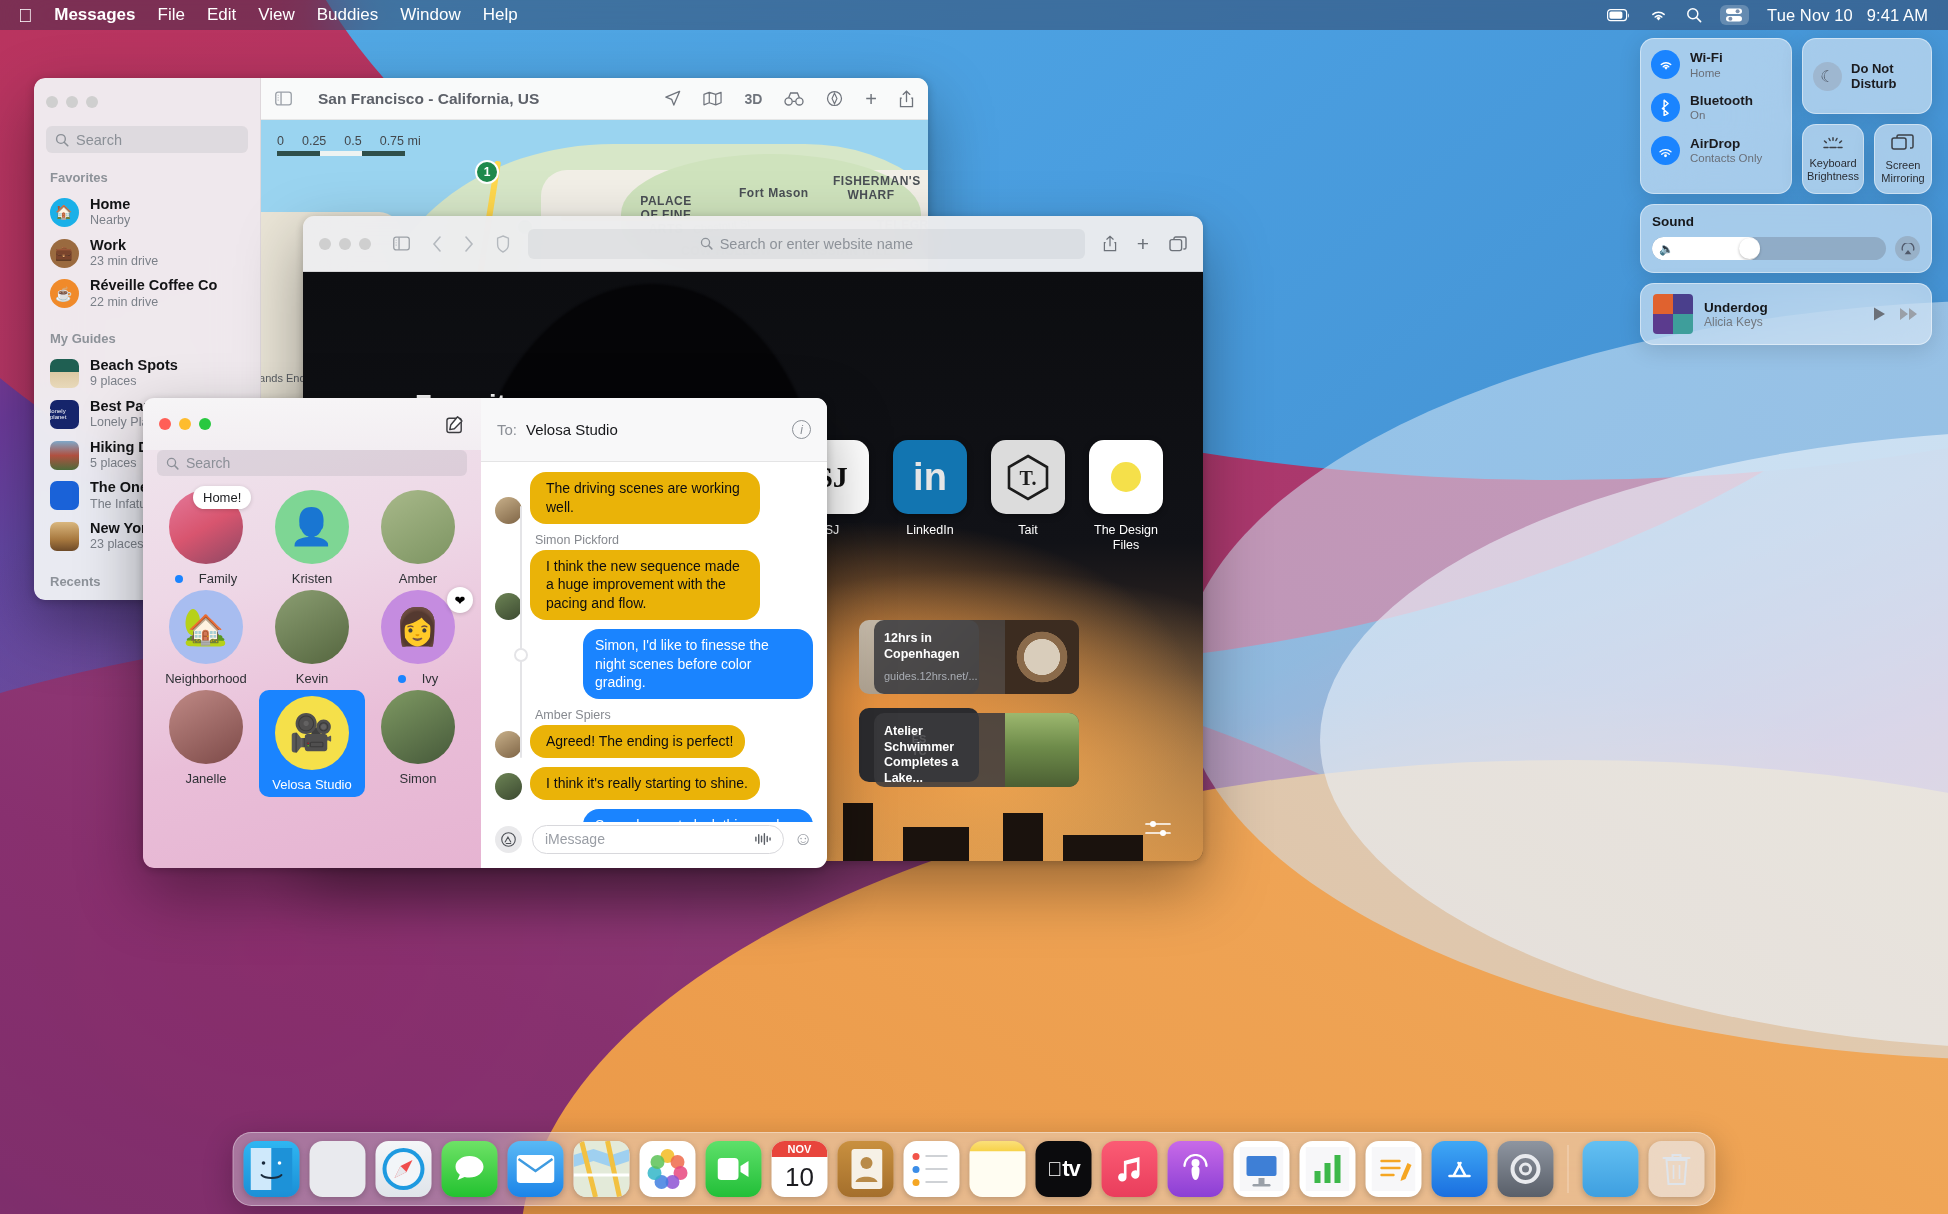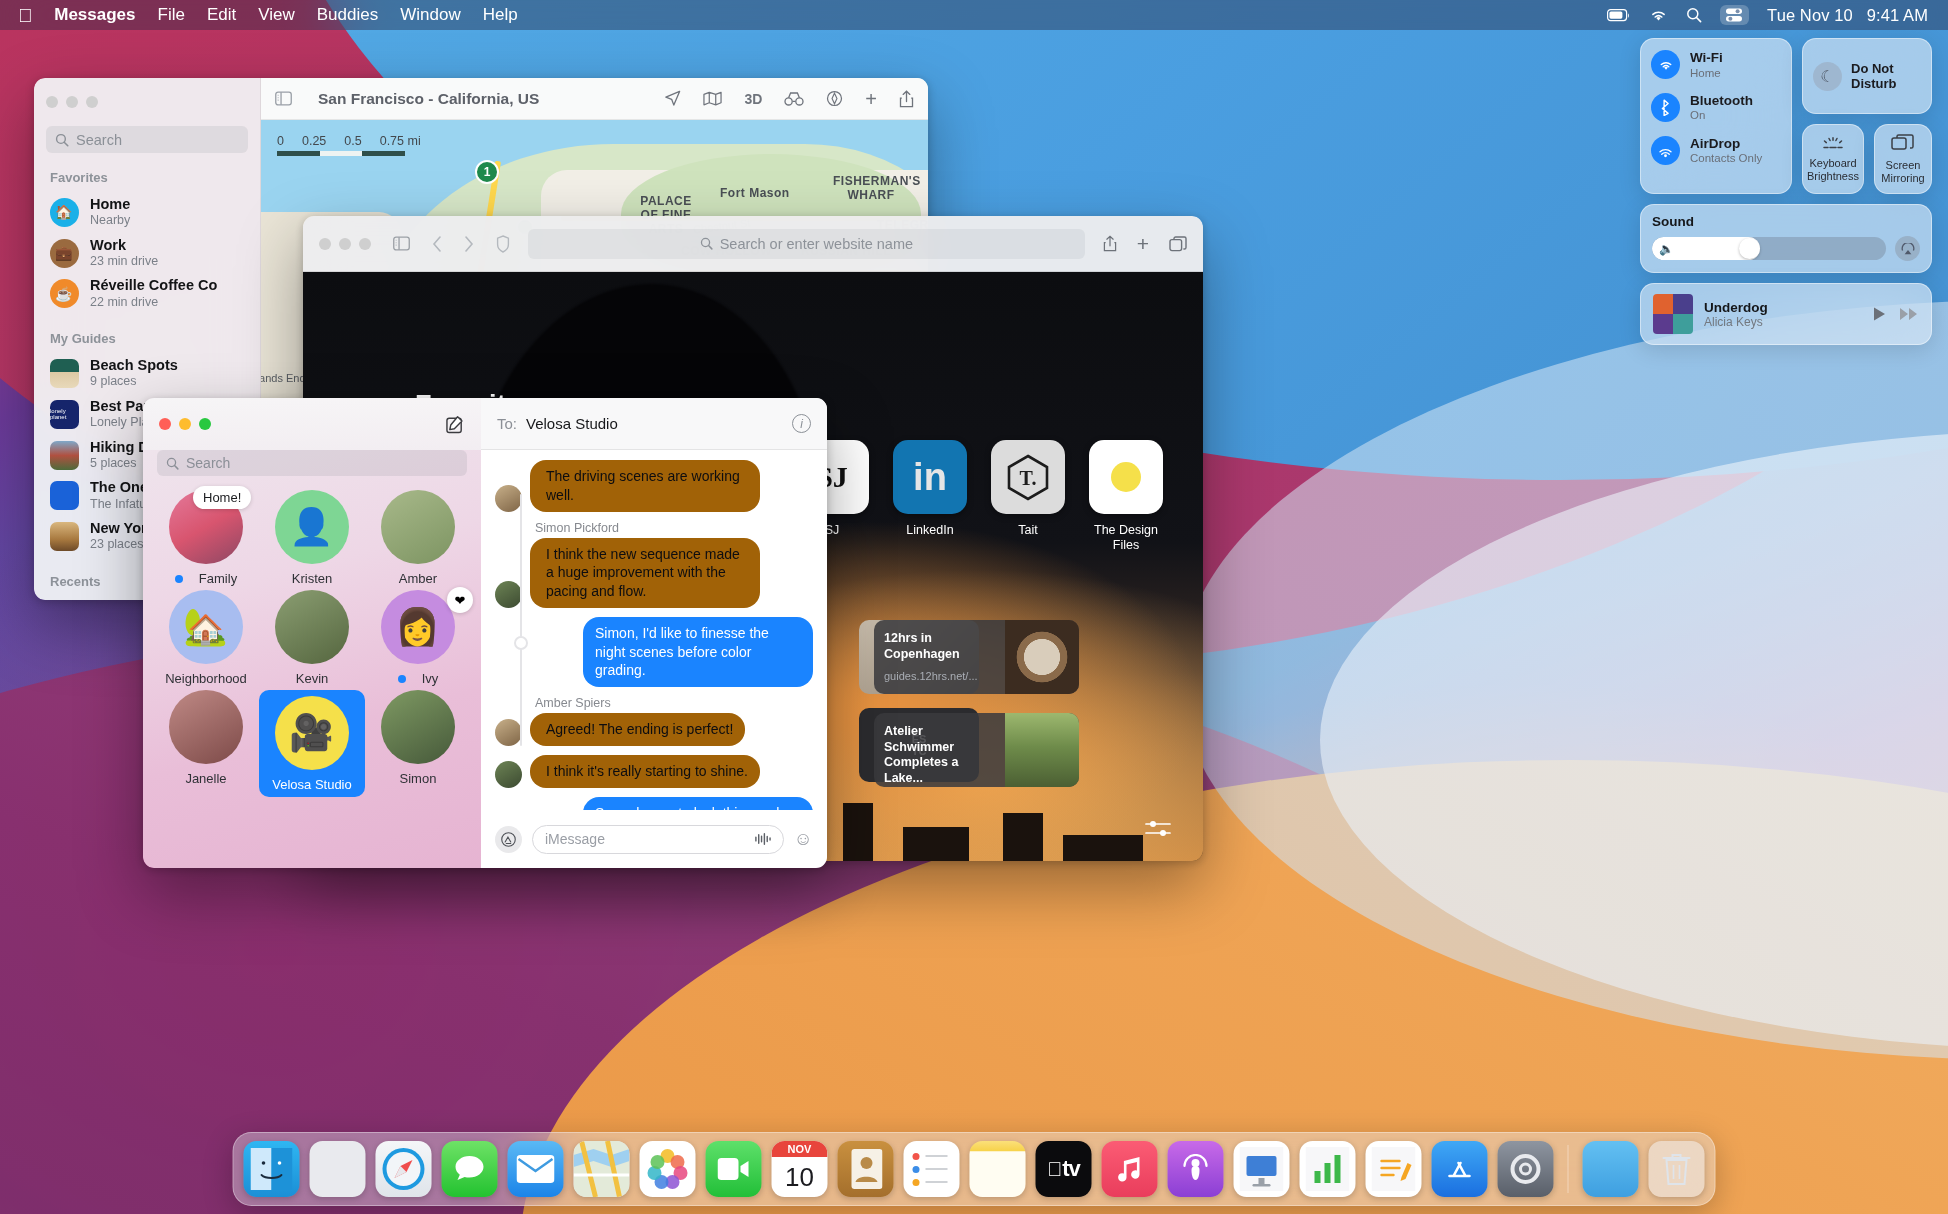--- a/index.html
+++ b/index.html
@@ -214,34 +214,34 @@
   .contact .nm { font-size: 13px; color: #2f3136; display: flex; align-items: center; gap: 16px; }
   .dot-blue { width: 8px; height: 8px; border-radius: 50%; background: #1a84ff; display:inline-block;}
   .bubble-tag { position: absolute; left: 40px; top: -4px; background: #fff; border-radius: 13px;
     padding: 4px 10px; font-size: 13px; color: #1b1c1f; box-shadow: 0 1px 4px rgba(0,0,0,.17); z-index:5;}
   .heart-tag { position: absolute; right: -2px; top: -3px; width: 26px; height: 26px; border-radius: 50%;
     background: #fff; display: flex; align-items: center; justify-content: center; font-size: 13px;
     box-shadow: 0 1px 4px rgba(0,0,0,.18); z-index: 5; }
   .contact.sel { background: #1a84ff; border-radius: 10px; padding: 6px 0 5px; }
   .contact.sel .nm { color: #fff; }
   .msg-right { position: absolute; left: 338px; top: 0; right: 0; height: 100%; background: #fff; }
-  .msg-to { height: 52px; background: rgba(248,248,249,.95); display: flex; align-items: center;
+  .msg-to { height: 64px; background: rgba(248,248,249,.95); display: flex; align-items: center;
     padding: 0 16px; gap: 9px; border-bottom: .5px solid rgba(0,0,0,.08); }
   .msg-to .lb { font-size: 15px; color: #8b8f96; }
   .msg-to .vl { font-size: 15px; color: #17181b; }
   .msg-to .info { margin-left: auto; width: 19px; height: 19px; border-radius: 50%;
     border: 1.4px solid #8b9097; color: #8b9097; font-size: 12px; display:flex;
     align-items:center; justify-content:center; font-style: italic; }
   .thread { padding: 10px 14px 0; position: relative; height: calc(100% - 52px - 58px); overflow: hidden;}
   .msg-group { margin-bottom: 9px; }
   .sender { font-size: 12.5px; color: #86898f; margin: 0 0 3px 40px; }
   .line { display: flex; align-items: flex-end; gap: 8px; }
   .mini-av { width: 27px; height: 27px; border-radius: 50%; flex: 0 0 27px; overflow: hidden; }
   .bub { max-width: 230px; padding: 7px 12px; border-radius: 16px; font-size: 14px; line-height: 1.34; }
-  .bub.them { background: #a16207; color: #0d0d10; padding-left: 16px; }
+  .bub.them { background: #eab308; color: #0d0d10; padding-left: 16px; }
   .bub.me { background: #1a84ff; color: #fff; }
   .line.right { justify-content: flex-end; }
   .reply-rail { position: absolute; left: 39px; top: 44px; width: 2px; height: 252px;
     background: #e4e4e7; border-radius: 1px; }
   .rail-node { position: absolute; left: -6px; top: 142px; width: 14px; height: 14px;
     border-radius: 50%; border: 2px solid #e4e4e7; background: #fff; }
   .composer { position: absolute; left: 0; right: 0; bottom: 0; height: 58px; display: flex;
     align-items: center; gap: 10px; padding: 0 14px; }
   .app-btn { width: 27px; height: 27px; border-radius: 50%; background: #e9e9eb;
     display: flex; align-items: center; justify-content: center; color: #4e5157; font-size: 14px; }
@@ -576,21 +576,21 @@
         <div class="road white" style="left:360px;top:170px;width:2px;height:340px"></div>
         <div class="road white" style="left:424px;top:170px;width:2px;height:340px"></div>
         <div class="road white" style="left:488px;top:170px;width:2px;height:340px"></div>
         <div class="road white" style="left:552px;top:170px;width:2px;height:340px"></div>
         <div class="road white" style="left:616px;top:170px;width:2px;height:340px"></div>
         <div class="shield" style="left:214px;top:40px;">
           <span>1</span>
         </div>
         <div class="shield" style="left:255px;top:98px;background:#2a9d58;width:18px;height:18px;"></div>
         <div class="maplbl big" style="left:370px;top:74px;width:70px;white-space:normal;text-align:center;">PALACE OF FINE ARTS</div>
-        <div class="maplbl big" style="left:459px;top:66px;">Fort Mason</div>
+        <div class="maplbl big" style="left:478px;top:66px;">Fort Mason</div>
         <div class="maplbl big" style="left:572px;top:54px;width:76px;white-space:normal;text-align:center;">FISHERMAN'S WHARF</div>
         <div class="maplbl" style="left:432px;top:100px;transform:rotate(-7deg);">Chestnut St</div>
         <div class="maplbl big" style="left:420px;top:124px;">COW HOLLOW</div>
         <div class="maplbl big" style="left:540px;top:124px;">RUSSIAN HILL</div>
         <div class="maplbl big" style="left:616px;top:98px;">TELEGRAPH HILL</div>
         <div class="maplbl" style="left:-8px;top:252px;">Lands End</div>
         <div class="scalebar">
           <div class="nums">
             <span>0</span>
             <span>0.25</span>

